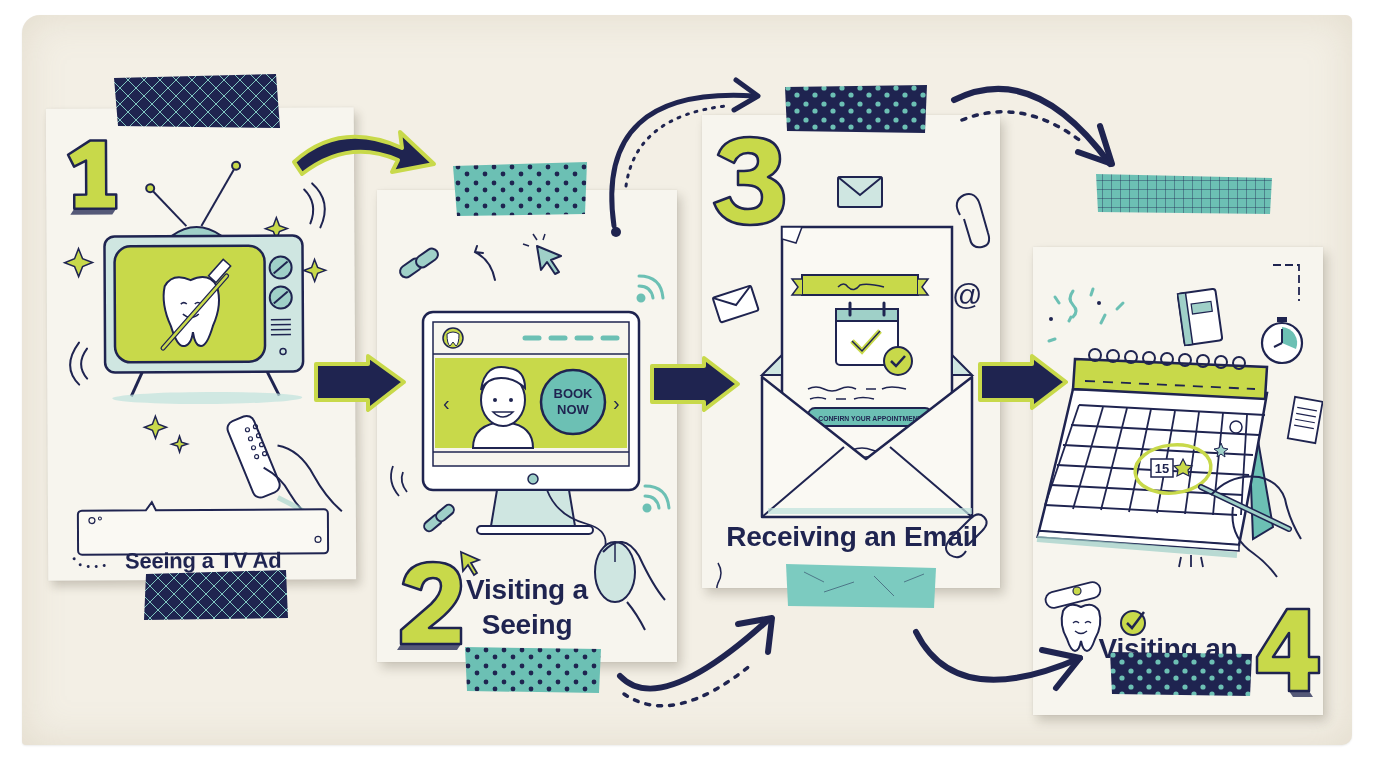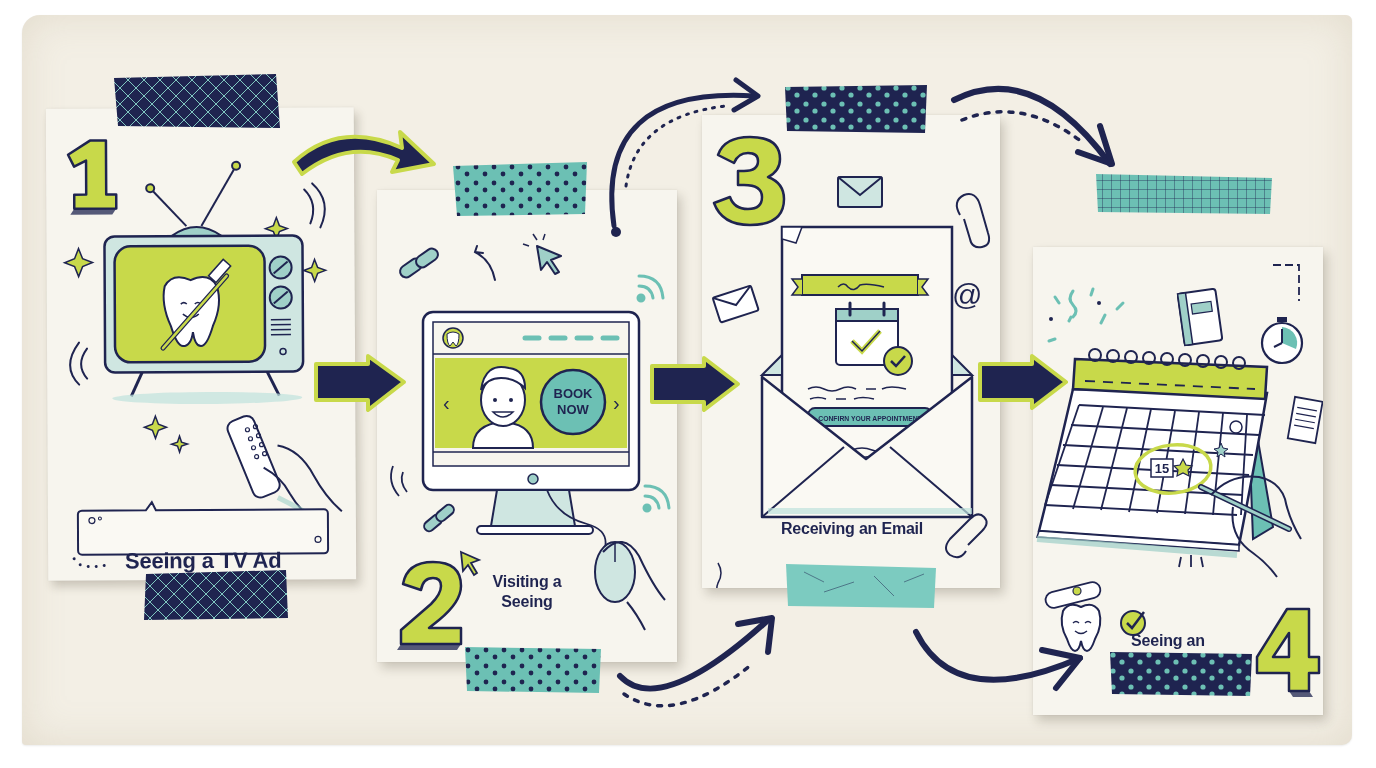--- a/index.html
+++ b/index.html
@@ -13,21 +13,21 @@
     box-shadow: inset 0 0 40px rgba(180,165,130,0.25), 0 1px 2px rgba(0,0,0,0.08);
   }
   .card {
     position: absolute; background: #f7f5ee;
     box-shadow: 4px 6px 10px rgba(60,50,30,0.22), 0 0 2px rgba(0,0,0,0.08);
   }
   .tape { position: absolute; z-index: 5; }
   .arrow { position: absolute; z-index: 6; }
   .svgfill { position: absolute; left: 0; top: 0; }
   .step-label {
-    position: absolute; font-weight: 700; font-size: 16px; color: #1f2450;
+    position: absolute; font-weight: 700; font-size: 28px; color: #1f2450;
     text-align: center; line-height: 1.25; letter-spacing: -0.2px; z-index: 3;
   }
   .btn-text { font-weight: 700; fill: #1f2450; font-family: "Liberation Sans", sans-serif; }
 </style>
 </head>
 <body>
 
 <div class="paper"></div>
 
 <div class="card" style="left:47px; top:108px; width:308px; height:472px; transform:rotate(-0.3deg);">
@@ -375,21 +375,21 @@
       <circle cx="100" cy="376" r="12" fill="#c8d94a" stroke="#1f2450" stroke-width="2"></circle>
       <path d="M94 376 l5 5 12 -16" fill="none" stroke="#1f2450" stroke-width="2.5"></path>
     </g>
 
     <g transform="translate(222,362)">
       <path d="M32 0 h22 v48 h10 v16 h-10 v18 h-20 v-18 h-32 v-16z M34 48 v-24 l-16 24z" fill="#c8d94a" stroke="#1f2450" stroke-width="2.5" stroke-linejoin="round" fill-rule="evenodd"></path>
       <path d="M34 82 h20 l4 6 h-20z" fill="#1f2450" opacity="0.75"></path>
     </g>
   </svg>
   <div class="step-label" style="left:50px; top:384px; width:170px;">
-    <div>Seeing an</div>
+    <div>Visiting an</div>
   </div>
 </div>
 
 <svg class="tape" style="left:112px; top:72px;" width="170" height="58" viewBox="0 0 170 58">
   <defs>
     <pattern id="diamond" width="16" height="16" patternUnits="userSpaceOnUse">
         <rect width="16" height="16" fill="#1f2450"></rect>
         <path d="M0 8 L8 0 L16 8 L8 16z" fill="none" stroke="#7fc6c0" stroke-width="1"></path>
       </pattern>
     <pattern id="dotsNavy" width="18" height="16" patternUnits="userSpaceOnUse">

